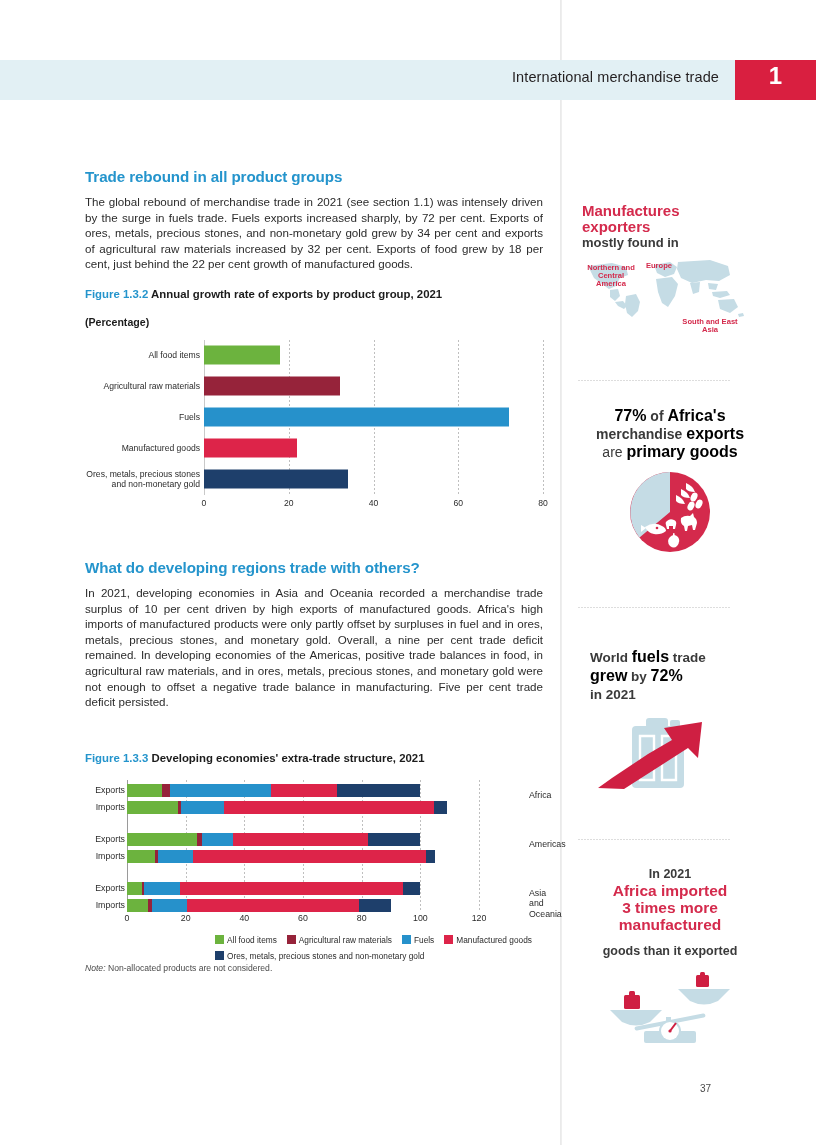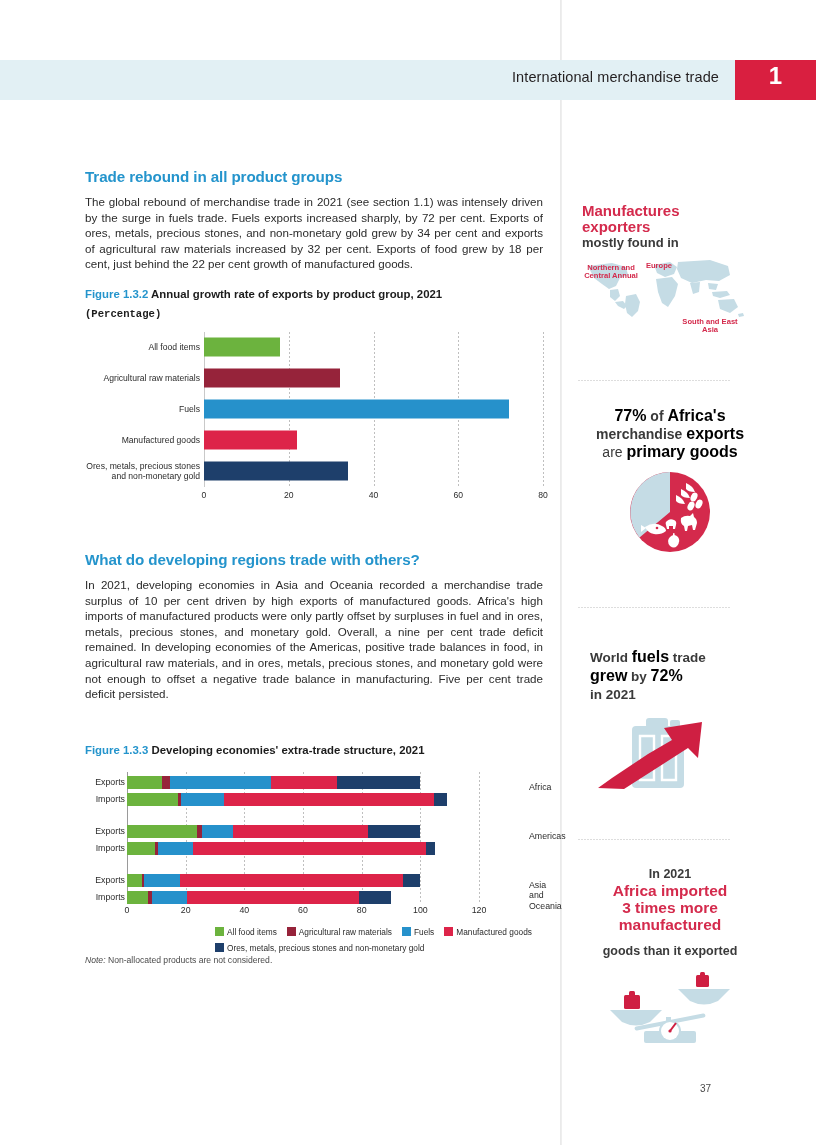--- a/index.html
+++ b/index.html
@@ -23,21 +23,21 @@
                font-size:24px;font-weight:bold;color:#ffffff;}
 
   
   .col-left{position:absolute;left:85px;top:0;width:458px;}
 
   h2.sec{font-size:15.2px;font-weight:bold;color:#2494cc;margin:0;letter-spacing:-.1px;}
   p.body{font-size:11.6px;line-height:15.6px;color:#2b2b2b;margin:9px 0 0 0;text-align:justify;}
 
   .fig-cap{margin:0;font-size:11.4px;color:#1c1c1c;font-weight:bold;}
   .fig-cap .num{color:#2494cc;}
-  .fig-sub{margin:8px 0 0 0;font-size:10.6px;color:#1c1c1c;font-weight:bold;font-family:Liberation Mono, monospace;}
+  .fig-sub{margin:16px 0 0 0;font-size:10.6px;color:#1c1c1c;font-weight:bold;}
 
   
   .chart1{position:relative;width:458px;height:185px;margin-top:12px;}
   .c1-labelcol{position:absolute;left:0;top:0;width:115px;height:155px;}
   .c1-plot{position:absolute;left:119px;top:0;right:0;height:155px;}
   .c1-row{position:relative;height:31px;}
   .c1-lab{position:absolute;right:0;top:50%;transform:translateY(-50%);
           font-size:8.6px;color:#2b2b2b;text-align:right;width:115px;line-height:10px;}
   .c1-bar{position:absolute;left:0;top:50%;transform:translateY(-50%);height:19px;}
   .c1-grid{position:absolute;top:0;bottom:0;width:1px;
@@ -285,21 +285,21 @@
             <path d="M126 27 L136 28 L134 34 L127 33 Z"></path>
 
             <path d="M130 36 L145 35 L148 39 L138 42 L131 40 Z"></path>
 
             <path d="M108 27 L118 26 L117 36 L111 38 Z"></path>
 
             <path d="M136 44 L152 43 L156 51 L148 57 L138 53 Z"></path>
             <path d="M156 58 L161 57 L162 60 L157 61 Z"></path>
           </g>
         </svg>
-        <div class="map-lab" style="left:2px;top:8px;width:54px;">Northern and Central Annual</div>
+        <div class="map-lab" style="left:2px;top:8px;width:54px;">Northern and Central America</div>
         <div class="map-lab" style="left:56px;top:6px;width:42px;">Europe</div>
         <div class="map-lab" style="left:100px;top:18px;width:56px;margin-top:44px;">South and East Asia</div>
       </div>
     </div>
 
     <div class="panel center" style="position:absolute;top:407px;left:0px;width:176px;">
       <div style="font-size:14px;line-height:17px;">
         <span class="ip-red" style="font-weight:bold;font-size:16px;">77%</span><span class="ip-grey" style="font-weight:bold;"> of </span><span class="ip-red" style="font-weight:bold;font-size:16px;">Africa's</span>
       </div>
       <div style="font-size:14px;line-height:17px;">

